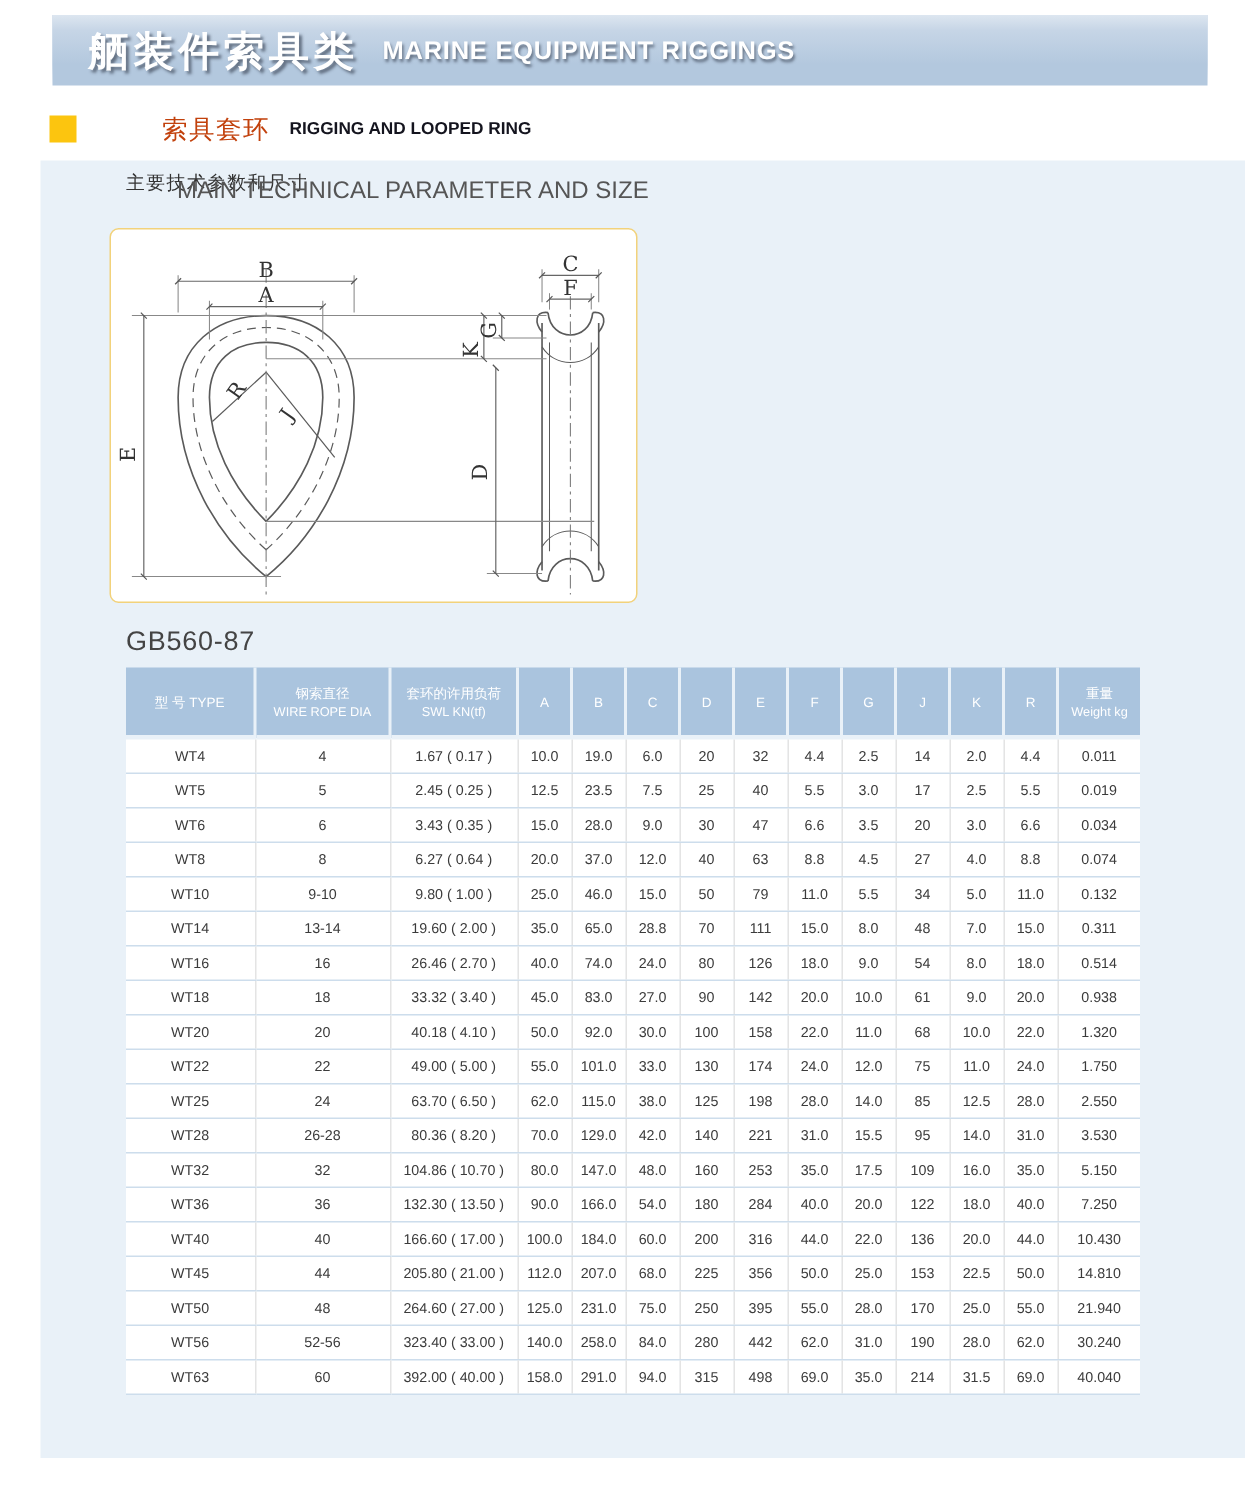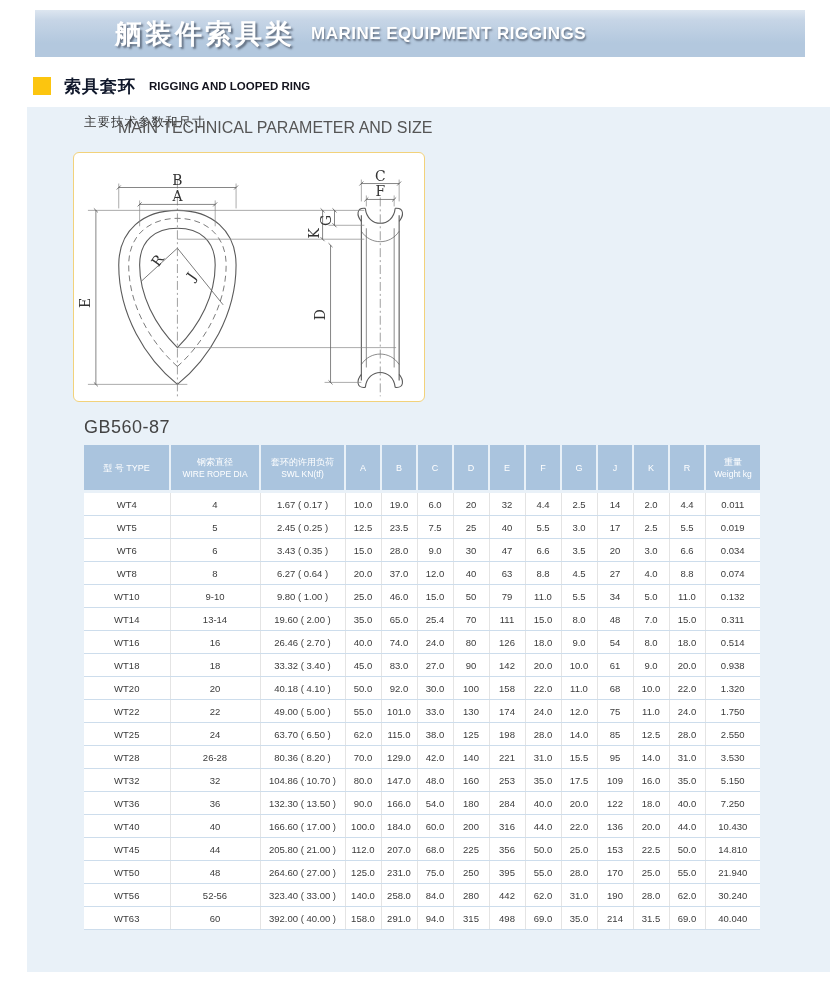--- a/index.html
+++ b/index.html
@@ -6,30 +6,30 @@
   body {
     width:830px; height:1000px; position:relative; background:#ffffff;
     font-family:"Liberation Sans","DejaVu Sans",sans-serif;
     overflow:hidden;
   }
   
   .banner {
     position:absolute; left:35px; top:10px; width:770px; height:47px;
     background:linear-gradient(180deg,#dde6f0 0%,#c6d5e6 22%,#b3c8de 70%,#accfdd00);
     background-color:#b3c8de;
-    display:flex; align-items:center; box-sizing:border-box; padding-left:80px; gap:16px;
+    display:flex; align-items:center; box-sizing:border-box; padding-left:24px; gap:16px;
   }
   .banner-zh { font-size:27px; font-weight:bold; color:#ffffff; letter-spacing:3px;
     text-shadow:2px 2px 2px rgba(95,108,125,.95); white-space:nowrap; }
   .banner-en { font-size:17px; font-weight:bold; color:#ffffff; letter-spacing:.5px;
     text-shadow:1px 2px 2px rgba(95,108,125,.95); white-space:nowrap; }
   
   .section-heading { position:absolute; left:33px; top:76px; height:20px; display:flex; align-items:center; gap:13px; }
   .bullet { width:18px; height:18px; background:#fcc50f; flex:0 0 auto; }
-  .section-zh { font-size:17px; font-weight:bold; color:#0f172a; letter-spacing:1px; white-space:nowrap; }
+  .section-zh { font-size:17px; font-weight:normal; color:#c2410c; letter-spacing:1px; white-space:nowrap;margin-left:44px; }
   .section-en { font-size:11.5px; font-weight:bold; color:#14141e; white-space:nowrap; }
   
   .panel { position:absolute; left:27px; top:107px; width:822px; height:865px; background:#e9f1f8; }
   .tech-zh { position:absolute; left:57px; top:7px; font-size:12.5px; color:#333; letter-spacing:1px; }
   .tech-en { position:absolute; left:57px; top:12px; font-size:16px; color:#555;padding-left:34px; }
   
   .diagram-box {
     position:absolute; left:46px; top:45px; width:352px; height:250px;
     background:#ffffff; border:1px solid #f2d27b; border-radius:6px; box-sizing:border-box;
   }
@@ -299,21 +299,21 @@
           <td>5.0</td>
           <td>11.0</td>
           <td>0.132</td>
         </tr>
         <tr>
           <td>WT14</td>
           <td>13-14</td>
           <td>19.60 ( 2.00 )</td>
           <td>35.0</td>
           <td>65.0</td>
-          <td>25.4</td>
+          <td>28.8</td>
           <td>70</td>
           <td>111</td>
           <td>15.0</td>
           <td>8.0</td>
           <td>48</td>
           <td>7.0</td>
           <td>15.0</td>
           <td>0.311</td>
         </tr>
         <tr>

